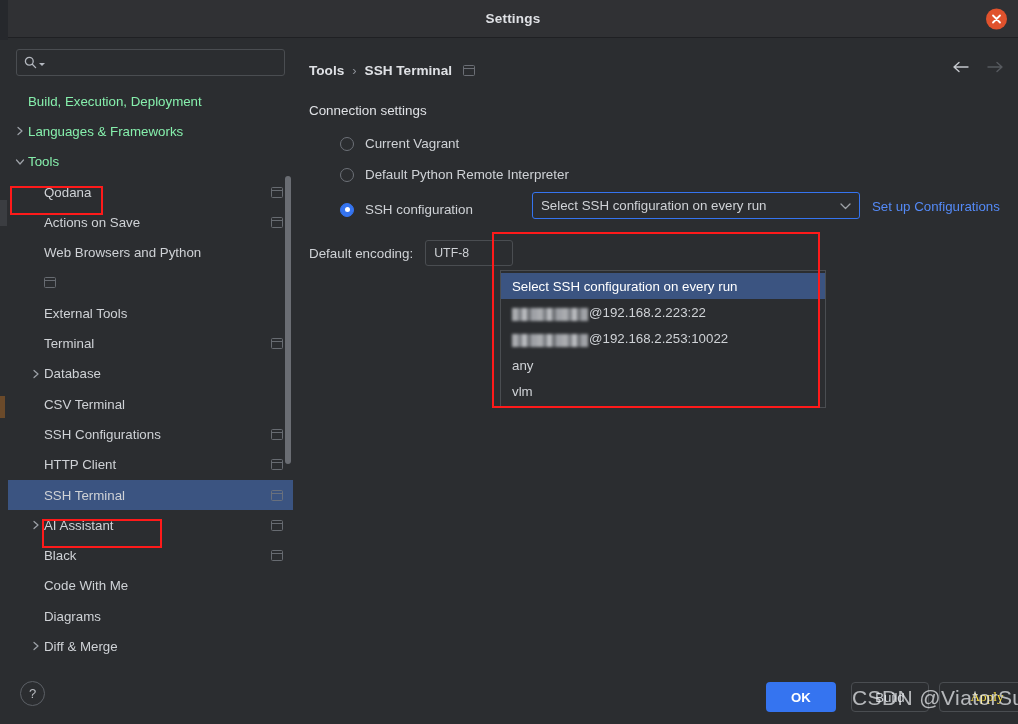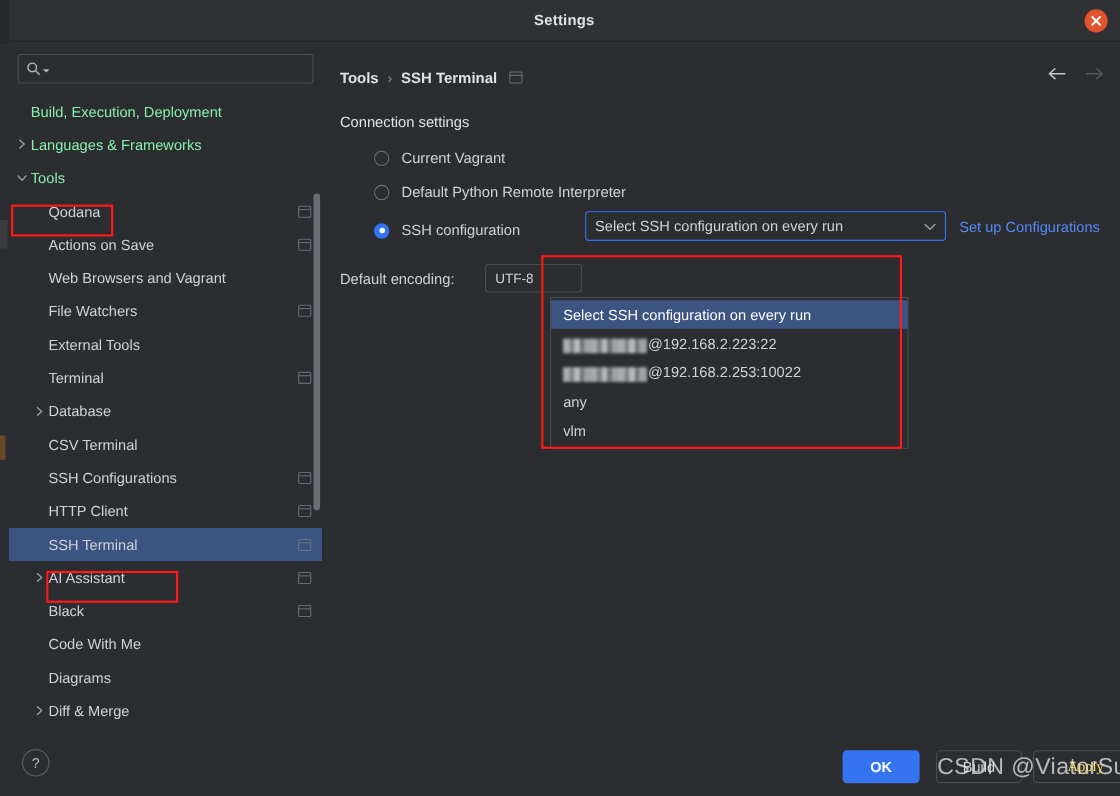--- a/index.html
+++ b/index.html
@@ -171,21 +171,21 @@
   #setup-link {
     position: absolute; left: 532px; top: 5px;
     color: #548af7; font-size: 13.3px; cursor: pointer; white-space: nowrap;
   }
 
   #encoding-row {
     display: flex; align-items: center; margin-top: 14px; height: 28px;
   }
   #encoding-label { color: #cfd2d6; font-size: 13.4px; }
   #encoding-combo {
-    margin-left: 28px; width: 88px; height: 26px;
+    margin-left: 12px; width: 88px; height: 26px;
     border: 1px solid #4a4d51; border-radius: 3px;
     background: #2b2d30; display: flex; align-items: center; padding: 0 8px;
     cursor: pointer;
   }
   #encoding-combo-text { color: #cfd2d6; font-size: 12.3px; }
 
   
   #ssh-dropdown {
     position: absolute; left: 492px; top: 232px;
     width: 326px; background: #2b2d30;
@@ -300,25 +300,24 @@
             </div>
             <div class="tree-item lv1">
               <span class="label">Qodana</span>
               <span class="badge"></span>
             </div>
             <div class="tree-item lv1">
               <span class="label">Actions on Save</span>
               <span class="badge"></span>
             </div>
             <div class="tree-item lv1">
-              <span class="label">Web Browsers and Vagrant</span>
-              <span class="badge hidden"></span>
-            </div>
-            <div class="tree-item lv1">
-              <span class="label">File Watchers</span>
+              <span class="label">Web Browsers and Python</span>
+              <span class="badge hidden"></span>
+            </div>
+            <div class="tree-item lv1">
               <span class="badge"></span>
             </div>
             <div class="tree-item lv1">
               <span class="label">External Tools</span>
               <span class="badge hidden"></span>
             </div>
             <div class="tree-item lv1">
               <span class="label">Terminal</span>
               <span class="badge"></span>
             </div>

